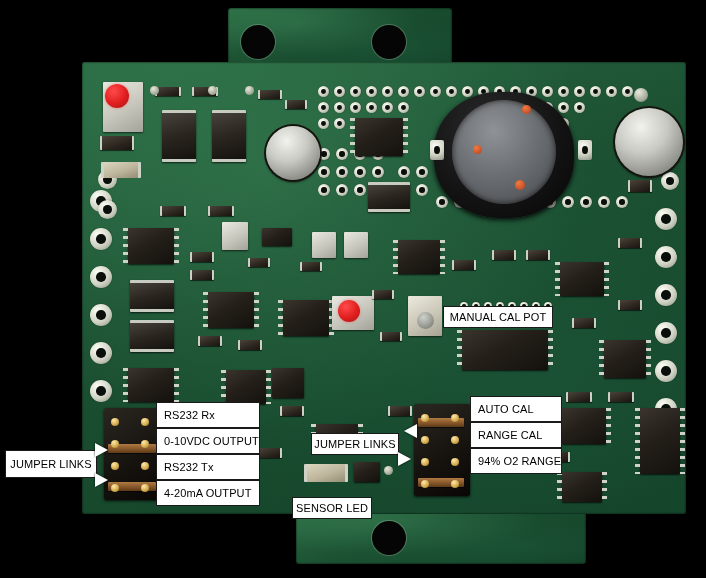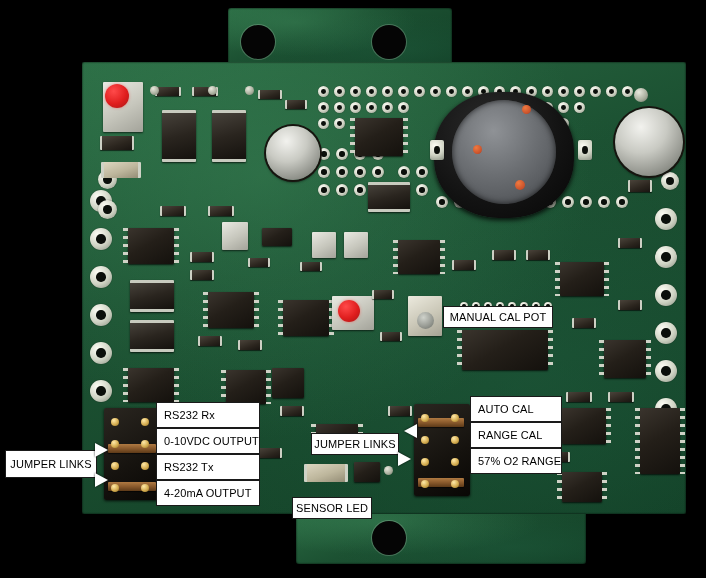--- a/index.html
+++ b/index.html
@@ -532,21 +532,21 @@
     <span>4-20mA OUTPUT</span>
   </div>
 
   <div class="callout" style="left:470px;top:396px;width:92px;height:26px;">
     <span>AUTO CAL</span>
   </div>
   <div class="callout" style="left:470px;top:422px;width:92px;height:26px;">
     <span>RANGE CAL</span>
   </div>
   <div class="callout" style="left:470px;top:448px;width:92px;height:26px;">
-    <span>57% O2 RANGE</span>
+    <span>94% O2 RANGE</span>
   </div>
 
   <div class="arrow" style="left:95px;top:443px;"></div>
   <div class="arrow" style="left:95px;top:473px;"></div>
   <div class="arrow" style="left:398px;top:452px;"></div>
   <div class="arrow left" style="left:404px;top:424px;"></div>
 
 </div>
 
 </body></html>

